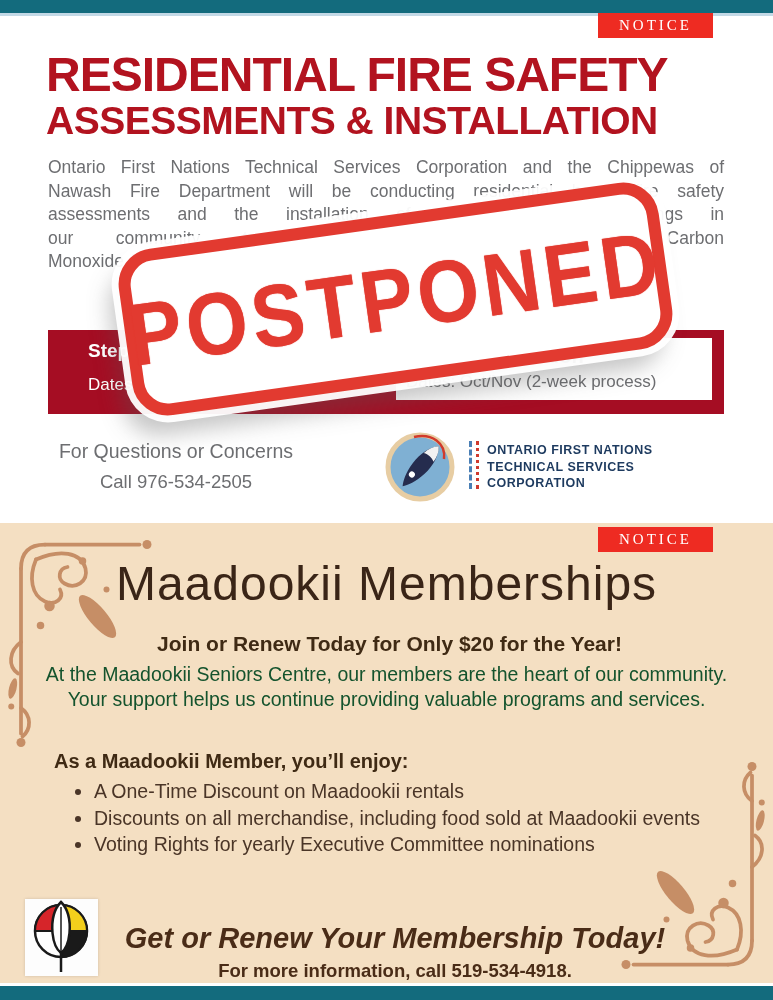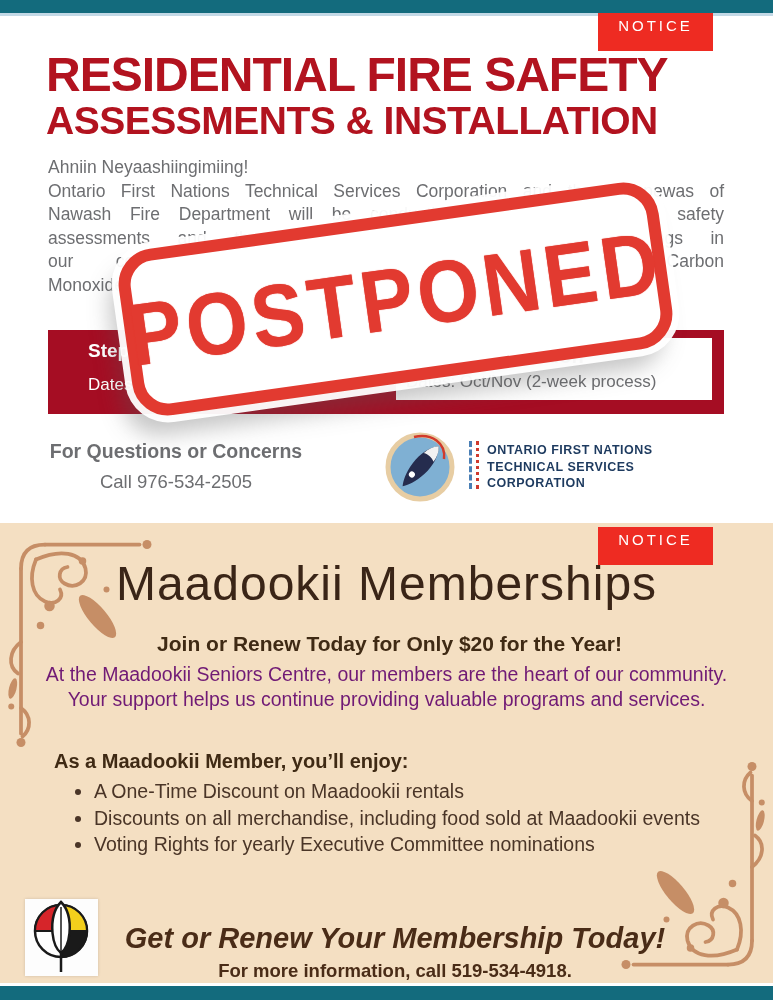--- a/index.html
+++ b/index.html
@@ -8,22 +8,22 @@
     position:relative; width:773px; height:1000px; background:#ffffff;
     margin:0 auto; overflow:hidden;
     font-family:"Liberation Sans", sans-serif;
   }
   
   .top-teal   { position:absolute; left:0; top:0; width:773px; height:13px; background:#136b7d; }
   .top-line   { position:absolute; left:0; top:13px; width:773px; height:3px; background:#c3d9e6; }
   .bottom-teal{ position:absolute; left:0; top:986px; width:773px; height:14px; background:#136b7d; }
 
   .notice-badge {
-    position:absolute; width:115px; height:38px; background:#ee2b22; color:#fff;
-    font-size:15px; letter-spacing:3px; text-align:center; line-height:25px; font-weight:400;
+    position:absolute; width:115px; height:25px; background:#ee2b22; color:#fff;
+    font-size:15px; letter-spacing:3px; text-align:center; line-height:25px; font-weight:400;font-family:Liberation Serif, serif;
   }
   .badge1 { left:598px; top:13px; }
   .badge2 { left:598px; top:527px; }
 
   
   .fire-title { position:absolute; left:46px; top:50px; color:#b2131f; font-weight:bold; }
   .fire-title .t1 { font-size:48px; line-height:50px; letter-spacing:-1px; }
   .fire-title .t2 { font-size:39px; line-height:42px; letter-spacing:-0.5px; }
 
   .fire-body {
@@ -50,21 +50,21 @@
     display:flex; align-items:center; justify-content:center;
     box-shadow:0 0 0 7px rgba(255,255,255,0.95), -12px 18px 22px rgba(90,90,90,0.35);
   }
   .stamp span {
     color:#e23a30; font-size:88px; font-weight:bold; letter-spacing:5px;
     transform:scaleX(0.9); white-space:nowrap;
     text-shadow:0 0 1px #e23a30;
   }
 
   .contact { position:absolute; left:30px; top:440px; width:292px; text-align:center; color:#6d6e71; }
-  .contact .ch { font-size:19.5px; font-weight:bold; }
+  .contact .ch { font-size:19.5px; font-weight:normal; }
   .contact .cp { font-size:18.5px; margin-top:8px; }
 
   .ofntsc-logo { position:absolute; left:384px; top:431px; }
   .ofntsc-divider { position:absolute; left:469px; top:441px; width:12px; height:48px;
     border-left:3px dashed #4a7fb5; }
   .ofntsc-divider::after { content:""; position:absolute; left:4px; top:0; height:48px;
     border-left:3px dotted #cf3a2e; }
   .ofntsc-text { position:absolute; left:487px; top:442px; color:#1d3a5f;
     font-size:12.5px; font-weight:bold; letter-spacing:0.5px; line-height:16.5px; }
 
@@ -82,21 +82,21 @@
   .beige { position:absolute; left:0; top:523px; width:773px; height:460px; background:#f4dfc2; }
   .ornament { position:absolute; width:150px; height:260px; }
   .orn-tl { left:6px; top:527px; }
   .orn-br { left:617px; top:722px; transform:rotate(180deg); }
 
   .m-title { position:absolute; left:0; top:556px; width:773px; text-align:center;
     color:#3a2517; font-size:48px; letter-spacing:1px; font-weight:400; }
   .m-sub { position:absolute; left:3px; top:632px; width:773px; text-align:center;
     color:#3f2a14; font-size:21px; font-weight:bold; }
   .m-intro { position:absolute; left:36px; top:662px; width:701px; text-align:center;
-    color:#701a75; font-size:19.5px; line-height:24.5px; }
+    color:#14532d; font-size:19.5px; line-height:24.5px; }
   .m-benefits-head { position:absolute; left:54px; top:750px; color:#3f2a14;
     font-size:20px; font-weight:bold; }
   .m-list { position:absolute; left:66px; top:778px; color:#4a3527;
     font-size:19.5px; line-height:26.5px; list-style:disc; padding-left:28px; }
   .m-elig { position:absolute; left:54px; top:866px; color:#4a3527; font-size:20px; }
   .m-elig b { color:#3f2a14; }
   .m-elig .et { margin-left:6px; }
 
   .m-logo { position:absolute; left:25px; top:899px; width:73px; height:77px; background:#fdfdfd;
     box-shadow:0 0 3px rgba(0,0,0,0.15); }
@@ -113,21 +113,20 @@
   <div class="top-line"></div>
 
   <div class="notice-badge badge1">NOTICE</div>
 
   <div class="fire-title">
     <div class="t1">RESIDENTIAL FIRE SAFETY</div>
     <div class="t2">ASSESSMENTS &amp; INSTALLATION</div>
   </div>
 
   <div class="fire-body">
-    <div>Ahniin Neyaashiingimiing!</div>
     <div class="j">Ontario First Nations Technical Services Corporation and the Chippewas of</div>
     <div class="j">Nawash Fire Department will be conducting residential home fire safety</div>
     <div class="j">assessments and the installation of alarms for all dwellings in</div>
     <div class="j">our community to ensure working Smoke and Carbon</div>
     <div>Monoxide Alarms in every home.</div>
   </div>
 
   <div class="step-band">
     <div class="step1">
       <div class="st">Step 1: Assessments</div>

